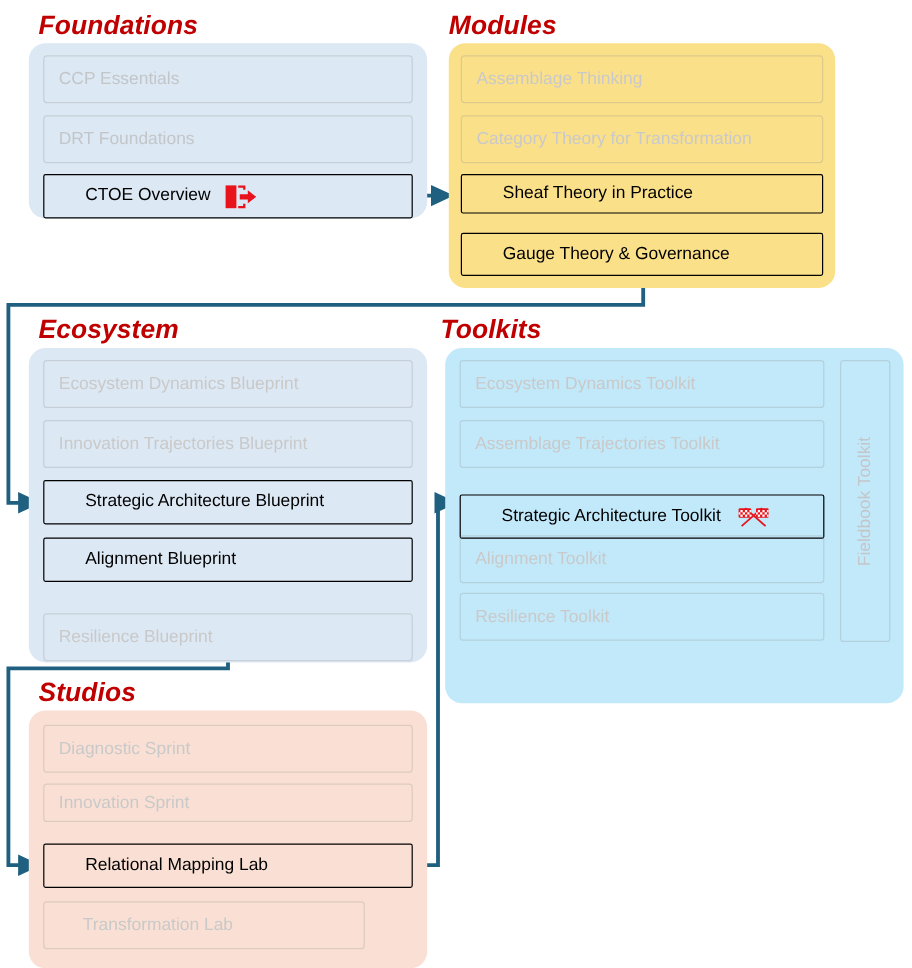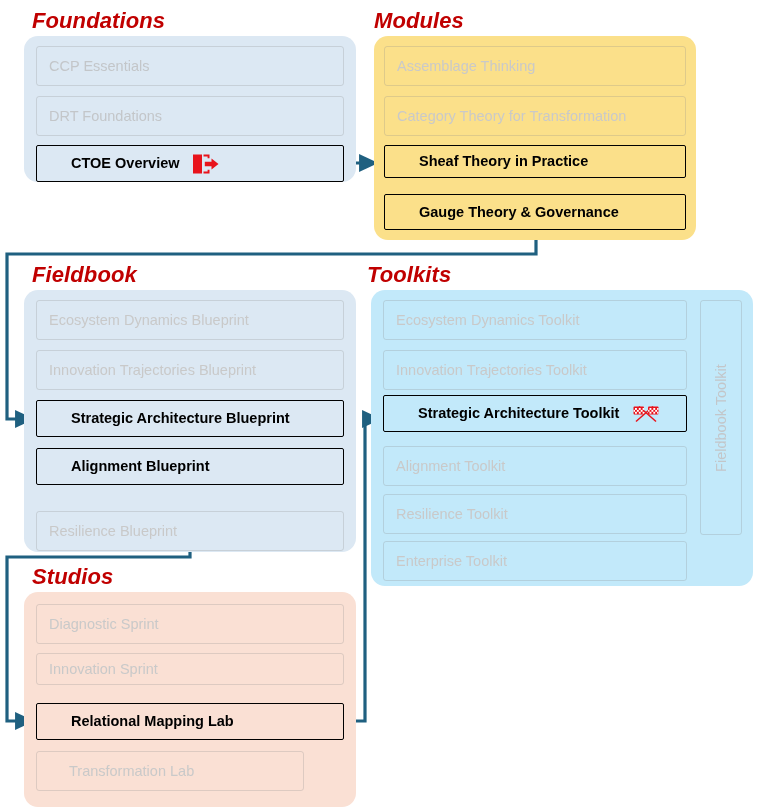--- a/index.html
+++ b/index.html
@@ -70,21 +70,21 @@
     color: #c3c6c9;
     background: transparent;
   }
   .panel.modules ~ .item.dim { color: #c9c9c9; }
 
   
   .item.active {
     border: 1.6px solid #000000;
     border-radius: 2px;
     color: #000000;
-    font-weight: 700;
+    font-weight: 400;
     background: rgba(255,255,255,.0);
     padding-left: 34px;
   }
   .item.active.on-blue  { background: #dce8f3; }
   .item.active.on-gold  { background: #fbe08a; }
   .item.active.on-cyan  { background: #c2e9fa; }
   .item.active.on-peach { background: #fae0d4; }
 
   
   .side-item {
@@ -170,21 +170,21 @@
   <div class="item dim" style="left:384px; top:96px; width:302px; height:40px;">
     <span class="label">Category Theory for Transformation</span>
   </div>
   <div class="item active on-gold" style="left:384px; top:145px; width:302px; height:33px;">
     <span class="label">Sheaf Theory in Practice</span>
   </div>
   <div class="item active on-gold" style="left:384px; top:194px; width:302px; height:36px;">
     <span class="label">Gauge Theory &amp; Governance</span>
   </div>
 
-  <div class="group-title" style="left:32px; top:262px;">Fieldbook</div>
+  <div class="group-title" style="left:32px; top:262px;">Ecosystem</div>
   <div class="panel blueprints" style="left:24px; top:290px; width:332px; height:262px;"></div>
 
   <div class="item dim" style="left:36px; top:300px; width:308px; height:40px;">
     <span class="label">Ecosystem Dynamics Blueprint</span>
   </div>
   <div class="item dim" style="left:36px; top:350px; width:308px; height:40px;">
     <span class="label">Innovation Trajectories Blueprint</span>
   </div>
   <div class="item active on-blue" style="left:36px; top:400px; width:308px; height:37px;">
     <span class="label">Strategic Architecture Blueprint</span>
@@ -196,23 +196,23 @@
     <span class="label">Resilience Blueprint</span>
   </div>
 
   <div class="group-title" style="left:367px; top:262px;">Toolkits</div>
   <div class="panel toolkits" style="left:371px; top:290px; width:382px; height:296px;"></div>
 
   <div class="item dim" style="left:383px; top:300px; width:304px; height:40px;">
     <span class="label">Ecosystem Dynamics Toolkit</span>
   </div>
   <div class="item dim" style="left:383px; top:350px; width:304px; height:40px;">
-    <span class="label">Innovation Trajectories Toolkit</span>
-  </div>
-  <div class="item active on-cyan" style="left:383px; top:395px; width:304px; height:37px;">
+    <span class="label">Assemblage Trajectories Toolkit</span>
+  </div>
+  <div class="item active on-cyan" style="left:383px; top:412px; width:304px; height:37px;">
     <span class="label">Strategic Architecture Toolkit</span>
     <span class="icon">
       <svg width="30" height="22" viewBox="0 0 30 22" aria-hidden="true">
         <g stroke="#e8131b" stroke-width="1.5" fill="none">
           <line x1="5" y1="18.5" x2="22" y2="3.5"></line>
           <line x1="25" y1="18.5" x2="8" y2="3.5"></line>
         </g>
         <g fill="#e8131b">
           <rect x="2.5" y="3.5" width="10.5" height="8" rx="1"></rect>
           <rect x="17" y="3.5" width="10.5" height="8" rx="1"></rect>
@@ -239,23 +239,20 @@
         </g>
       </svg>
     </span>
   </div>
   <div class="item dim" style="left:383px; top:446px; width:304px; height:40px;">
     <span class="label">Alignment Toolkit</span>
   </div>
   <div class="item dim" style="left:383px; top:494px; width:304px; height:40px;">
     <span class="label">Resilience Toolkit</span>
   </div>
-  <div class="item dim" style="left:383px; top:541px; width:304px; height:40px;">
-    <span class="label">Enterprise Toolkit</span>
-  </div>
 
   <div class="side-item" style="left:700px; top:300px; width:42px; height:235px;">
     <span class="vlabel">Fieldbook Toolkit</span>
   </div>
 
   <div class="group-title" style="left:32px; top:564px;">Studios</div>
   <div class="panel studios" style="left:24px; top:592px; width:332px; height:215px;"></div>
 
   <div class="item dim" style="left:36px; top:604px; width:308px; height:40px;">
     <span class="label">Diagnostic Sprint</span>

